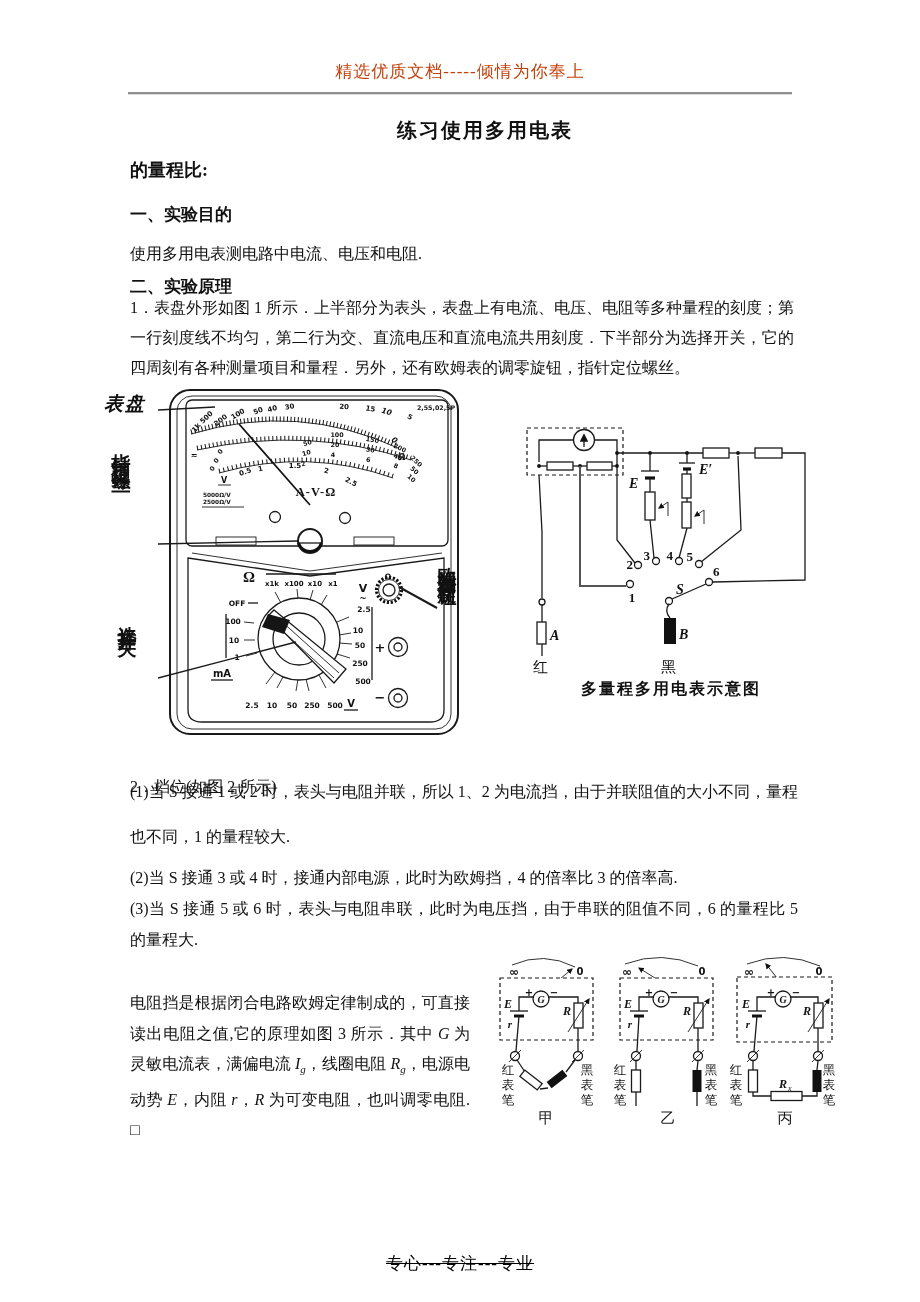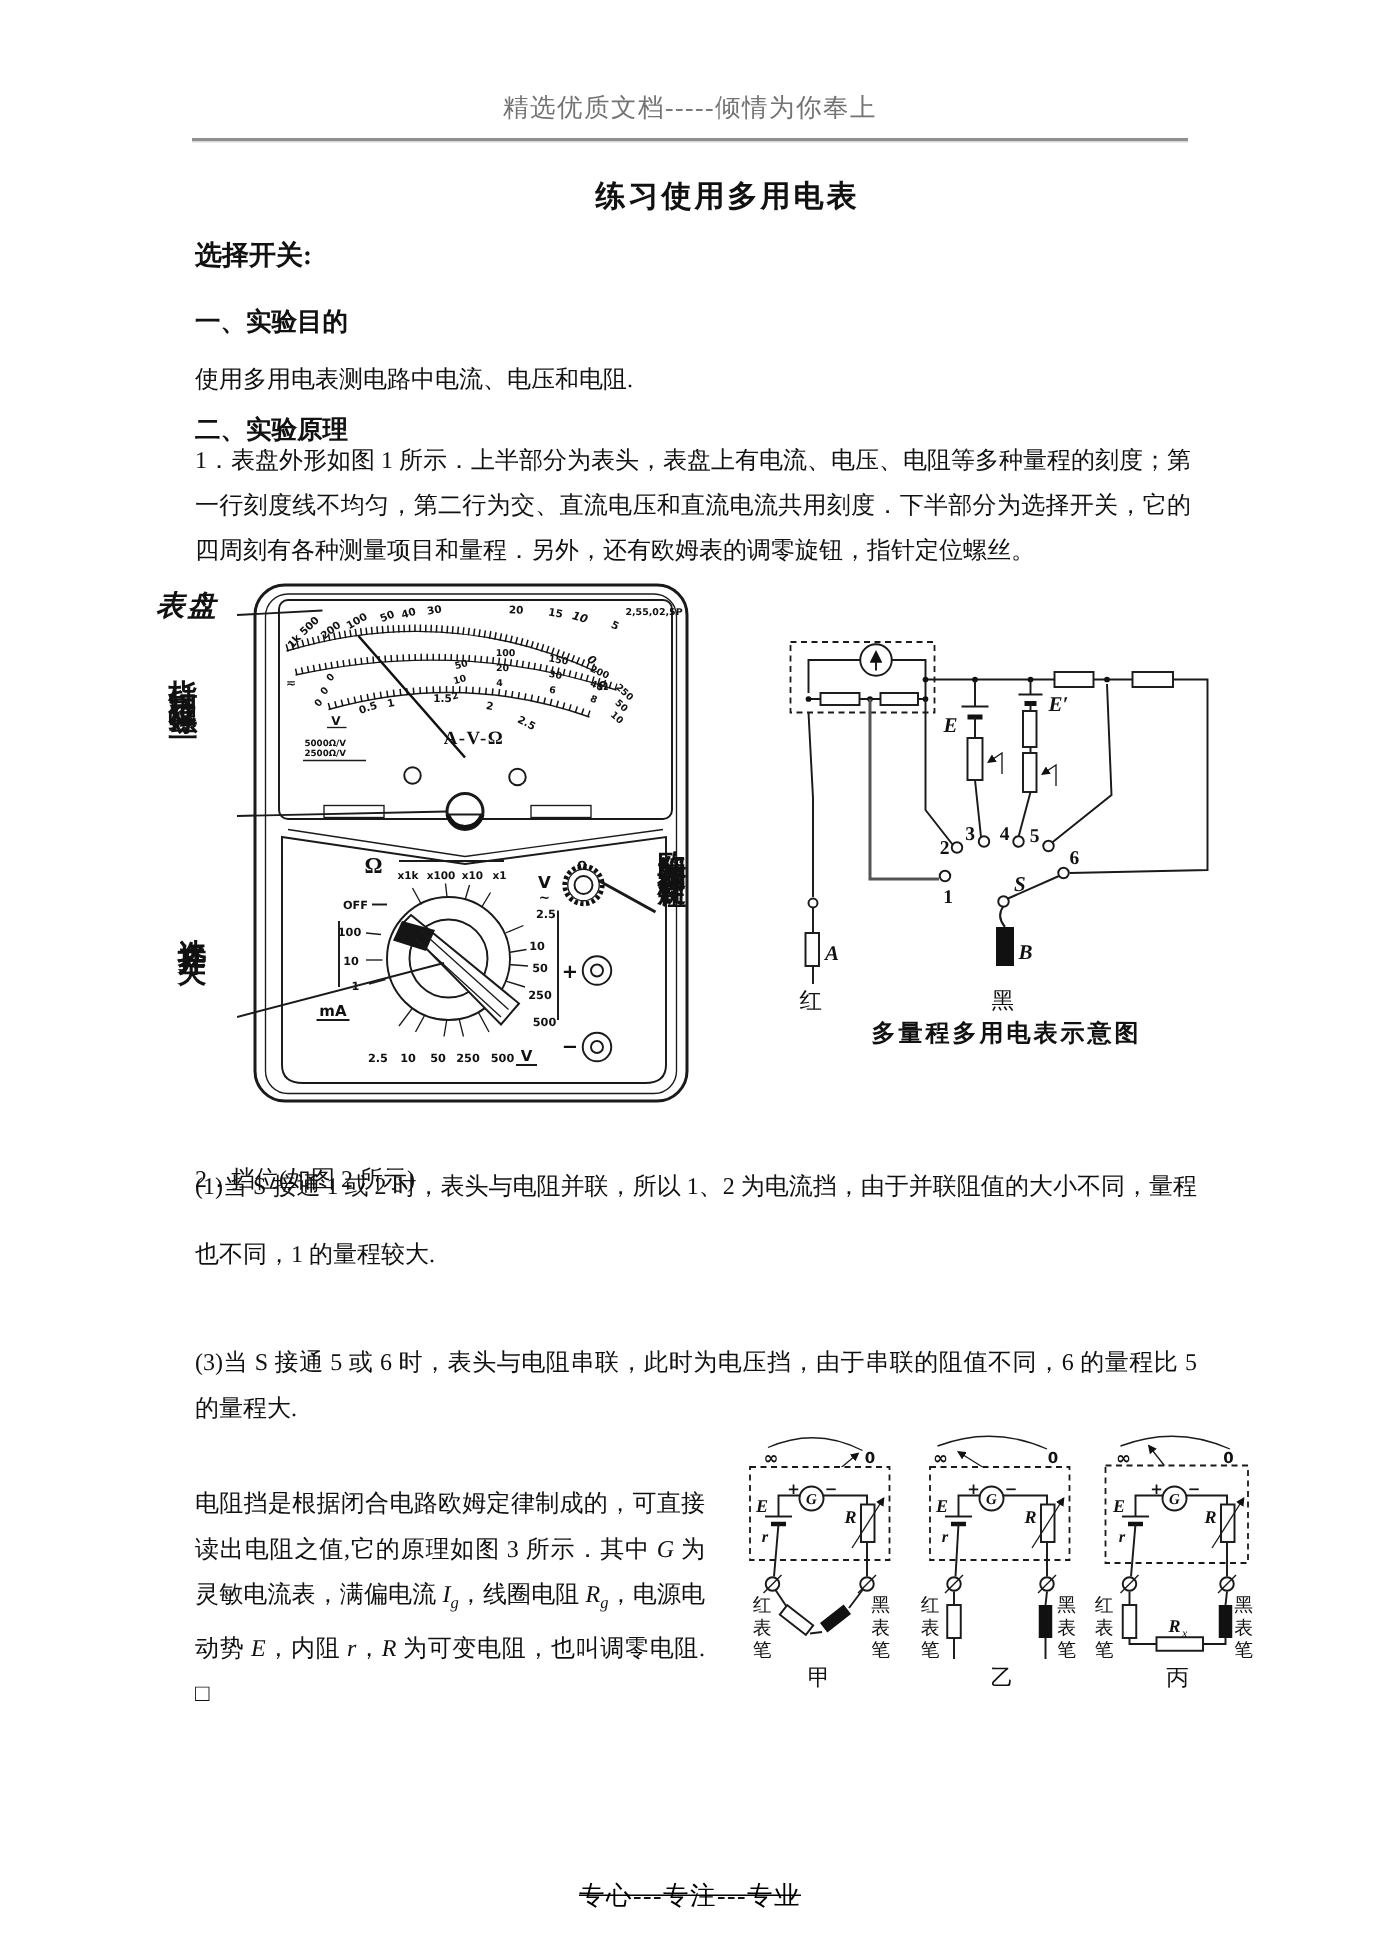--- a/index.html
+++ b/index.html
@@ -1,20 +1,20 @@
 <!DOCTYPE html>
 <html><head>
 <meta charset="utf-8">
 <style>
   html,body{margin:0;padding:0;background:#fff;}
   .page{position:relative;width:920px;height:1302px;background:#fff;overflow:hidden;
         font-family:"Liberation Serif","DejaVu Serif",serif;color:#111;}
   .abs{position:absolute;}
   .center{left:0;width:920px;text-align:center;}
-  .hdr{top:60px;font-size:17px;color:#737373;letter-spacing:1px;}
+  .hdr{top:60px;font-size:17px;color:#c2410c;letter-spacing:1px;}
   .hdr-rule{left:128px;top:92px;width:664px;height:0;border-top:2px solid #8f8f8f;border-bottom:1px solid #d8d8d8;}
   .title{top:117px;font-size:20px;font-weight:bold;letter-spacing:2px;padding-left:25px;}
   .h{font-weight:bold;font-size:17px;}
   .t{font-size:16px;line-height:30px;}
   .block{left:130px;width:664px;text-align:justify;}
   .vlabel{writing-mode:vertical-rl;text-orientation:upright;font-weight:700;font-size:19px;
           letter-spacing:4px;line-height:22px;}
   .hlabel{font-weight:700;font-size:19px;letter-spacing:2px;font-style:italic;}
   .cap{font-size:16px;letter-spacing:4px;}
   .footer{top:1252px;font-size:17px;color:#000000;}
@@ -35,21 +35,21 @@
 </style>
 </head>
 <body>
 
 <div class="page">
 
   <div class="abs center hdr">精选优质文档-----倾情为你奉上</div>
   <div class="abs hdr-rule"></div>
   <div class="abs center title">练习使用多用电表</div>
 
-  <div class="abs h" style="left:130px;top:158px;font-size:18px">选择开关:</div>
+  <div class="abs h" style="left:130px;top:158px;font-size:18px">的量程比:</div>
   <div class="abs h" style="left:130px;top:203px">一、实验目的</div>
   <div class="abs t" style="left:130px;top:239px">使用多用电表测电路中电流、电压和电阻.</div>
   <div class="abs h" style="left:130px;top:275px">二、实验原理</div>
   <div class="abs block t" style="top:293px">1．表盘外形如图 1 所示．上半部分为表头，表盘上有电流、电压、电阻等多种量程的刻度；第一行刻度线不均匀，第二行为交、直流电压和直流电流共用刻度．下半部分为选择开关，它的四周刻有各种测量项目和量程．另外，还有欧姆表的调零旋钮，指针定位螺丝。</div>
 
   <div class="abs" style="left:100px;top:386px;width:380px;height:360px;">
     <div class="abs hlabel" style="left:4px;top:5px">表盘</div>
     <div class="abs vlabel" style="left:10px;top:52px;height:170px">指针定位螺丝</div>
     <div class="abs vlabel" style="left:16px;top:224px;height:125px">选择开关</div>
 
@@ -309,20 +309,21 @@
       <path d="M 174 192 Q 169 199 175 206" class="ln"></path>
       <rect x="169" y="206" width="12" height="26" fill="#111"></rect>
       <text class="ser it bd" font-size="14" x="184" y="227">B</text>
       <text font-size="15" x="166" y="260">黑</text>
     </g>
     <text class="bd" font-size="16" text-anchor="middle" letter-spacing="2" x="176" y="282">多量程多用电表示意图</text>
   </svg>
 
   <div class="abs t h" style="left:130px;top:772px;font-weight:normal">2．挡位(如图 2 所示)</div>
   <div class="abs t" style="left:130px;top:769px;width:668px;line-height:45px;text-align:justify">(1)当 S 接通 1 或 2 时，表头与电阻并联，所以 1、2 为电流挡，由于并联阻值的大小不同，量程也不同，1 的量程较大.</div>
+  <div class="abs t" style="left:130px;top:862px;width:668px;line-height:31px">(2)当 S 接通 3 或 4 时，接通内部电源，此时为欧姆挡，4 的倍率比 3 的倍率高.</div>
   <div class="abs t" style="left:130px;top:893px;width:668px;line-height:31px;text-align:justify">(3)当 S 接通 5 或 6 时，表头与电阻串联，此时为电压挡，由于串联的阻值不同，6 的量程比 5 的量程大.</div>
 
   <div class="abs t" style="left:130px;top:988px;width:340px;line-height:30.5px;text-align:justify">
     <span>电阻挡是根据闭合电路欧姆定律制成的，可直接读出电阻之值,它的原理如图 3 所示．其中 </span><i>G</i><span> 为灵敏电流表，满偏电流 </span><i>I</i><sub><i>g</i></sub><span>，线圈电阻 </span><i>R</i><sub><i>g</i></sub><span>，电源电动势 </span><i>E</i><span>，内阻 </span><i>r</i><span>，</span><i>R</i><span> 为可变电阻，也叫调零电阻. □</span>
   </div>
 
   <svg class="abs" style="left:462px;top:948px" width="424" height="198" viewBox="0 0 424 198">
 
     <g>
       <path d="M 50 17 Q 82 3 113 19" class="thin"></path>

